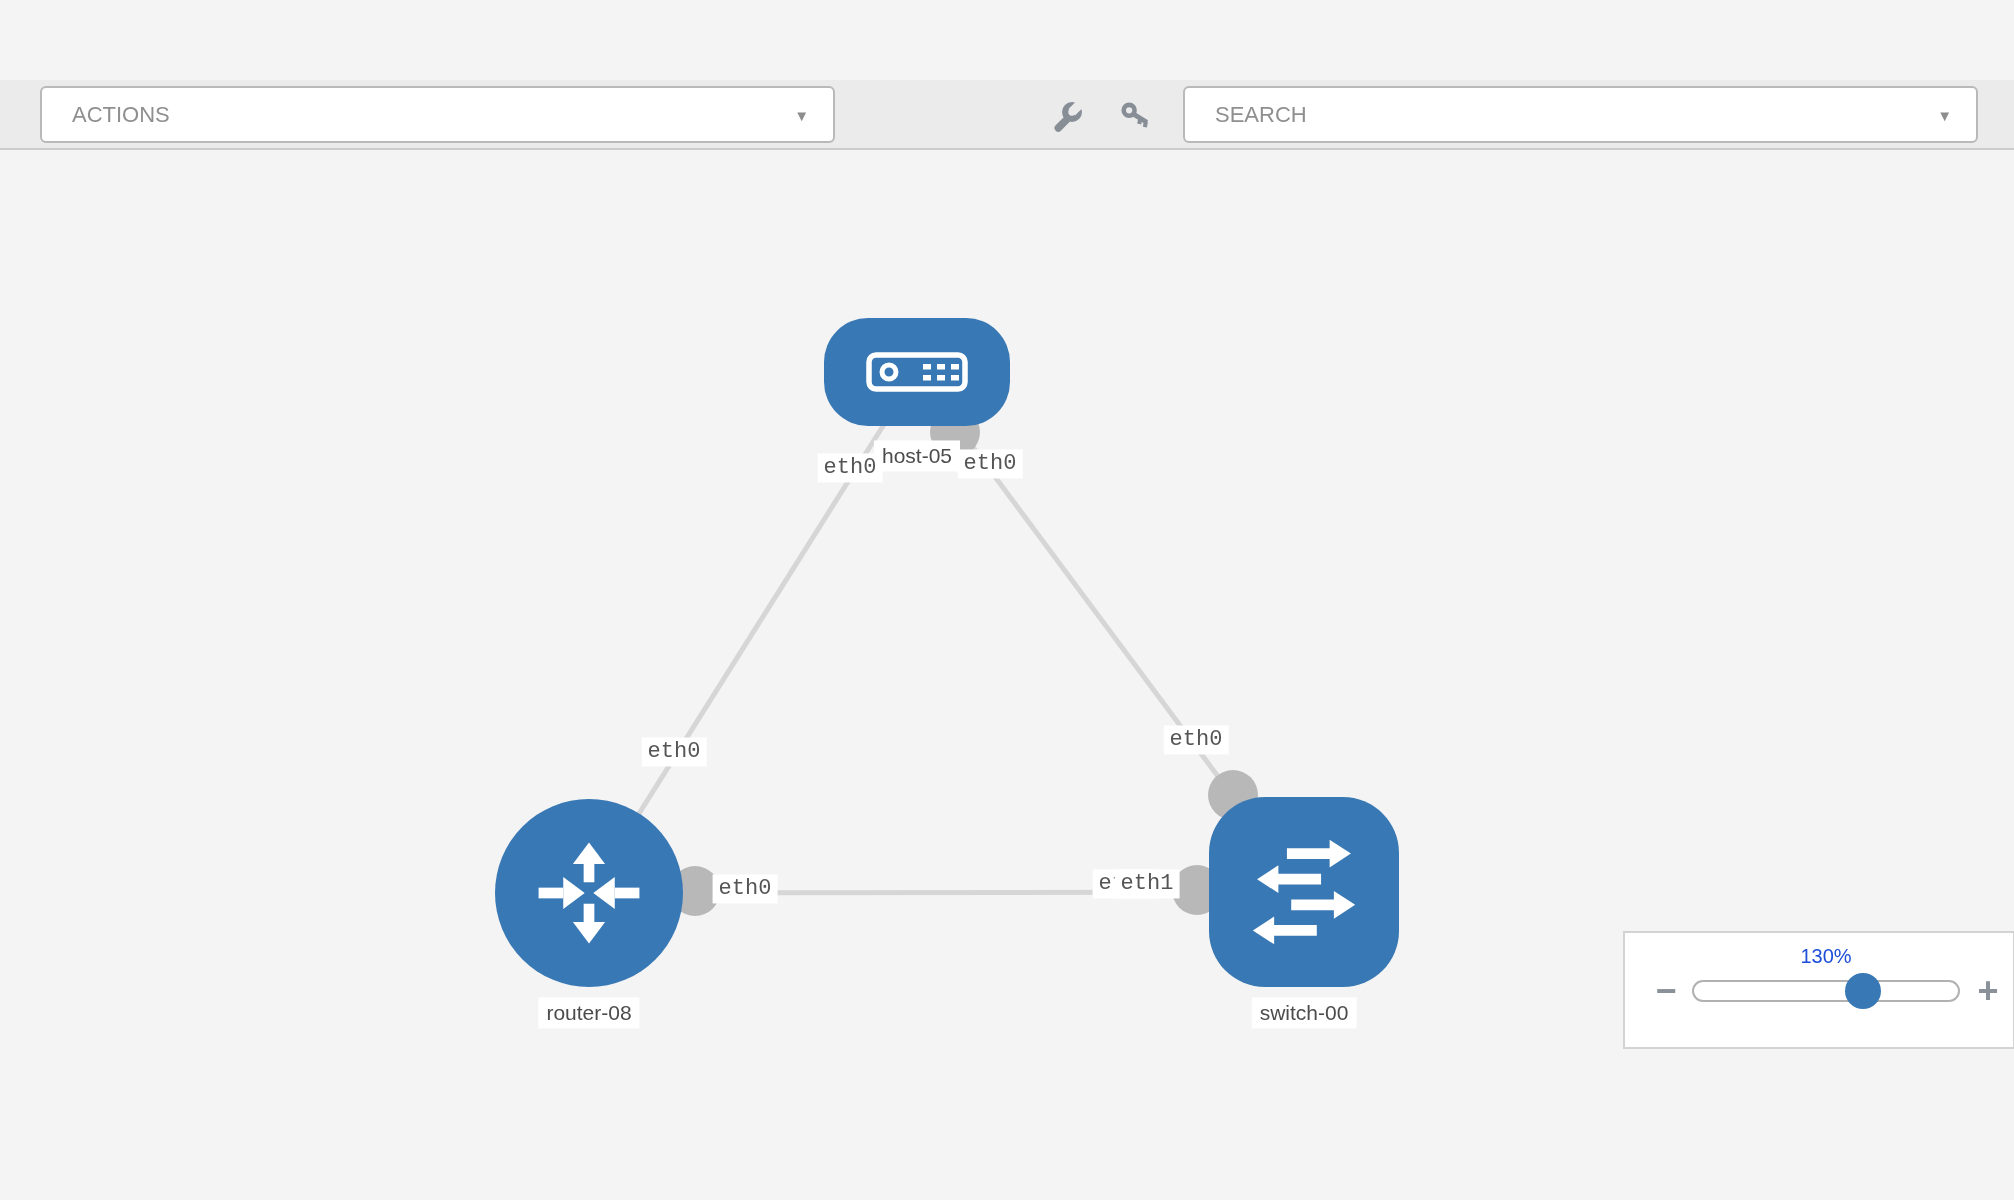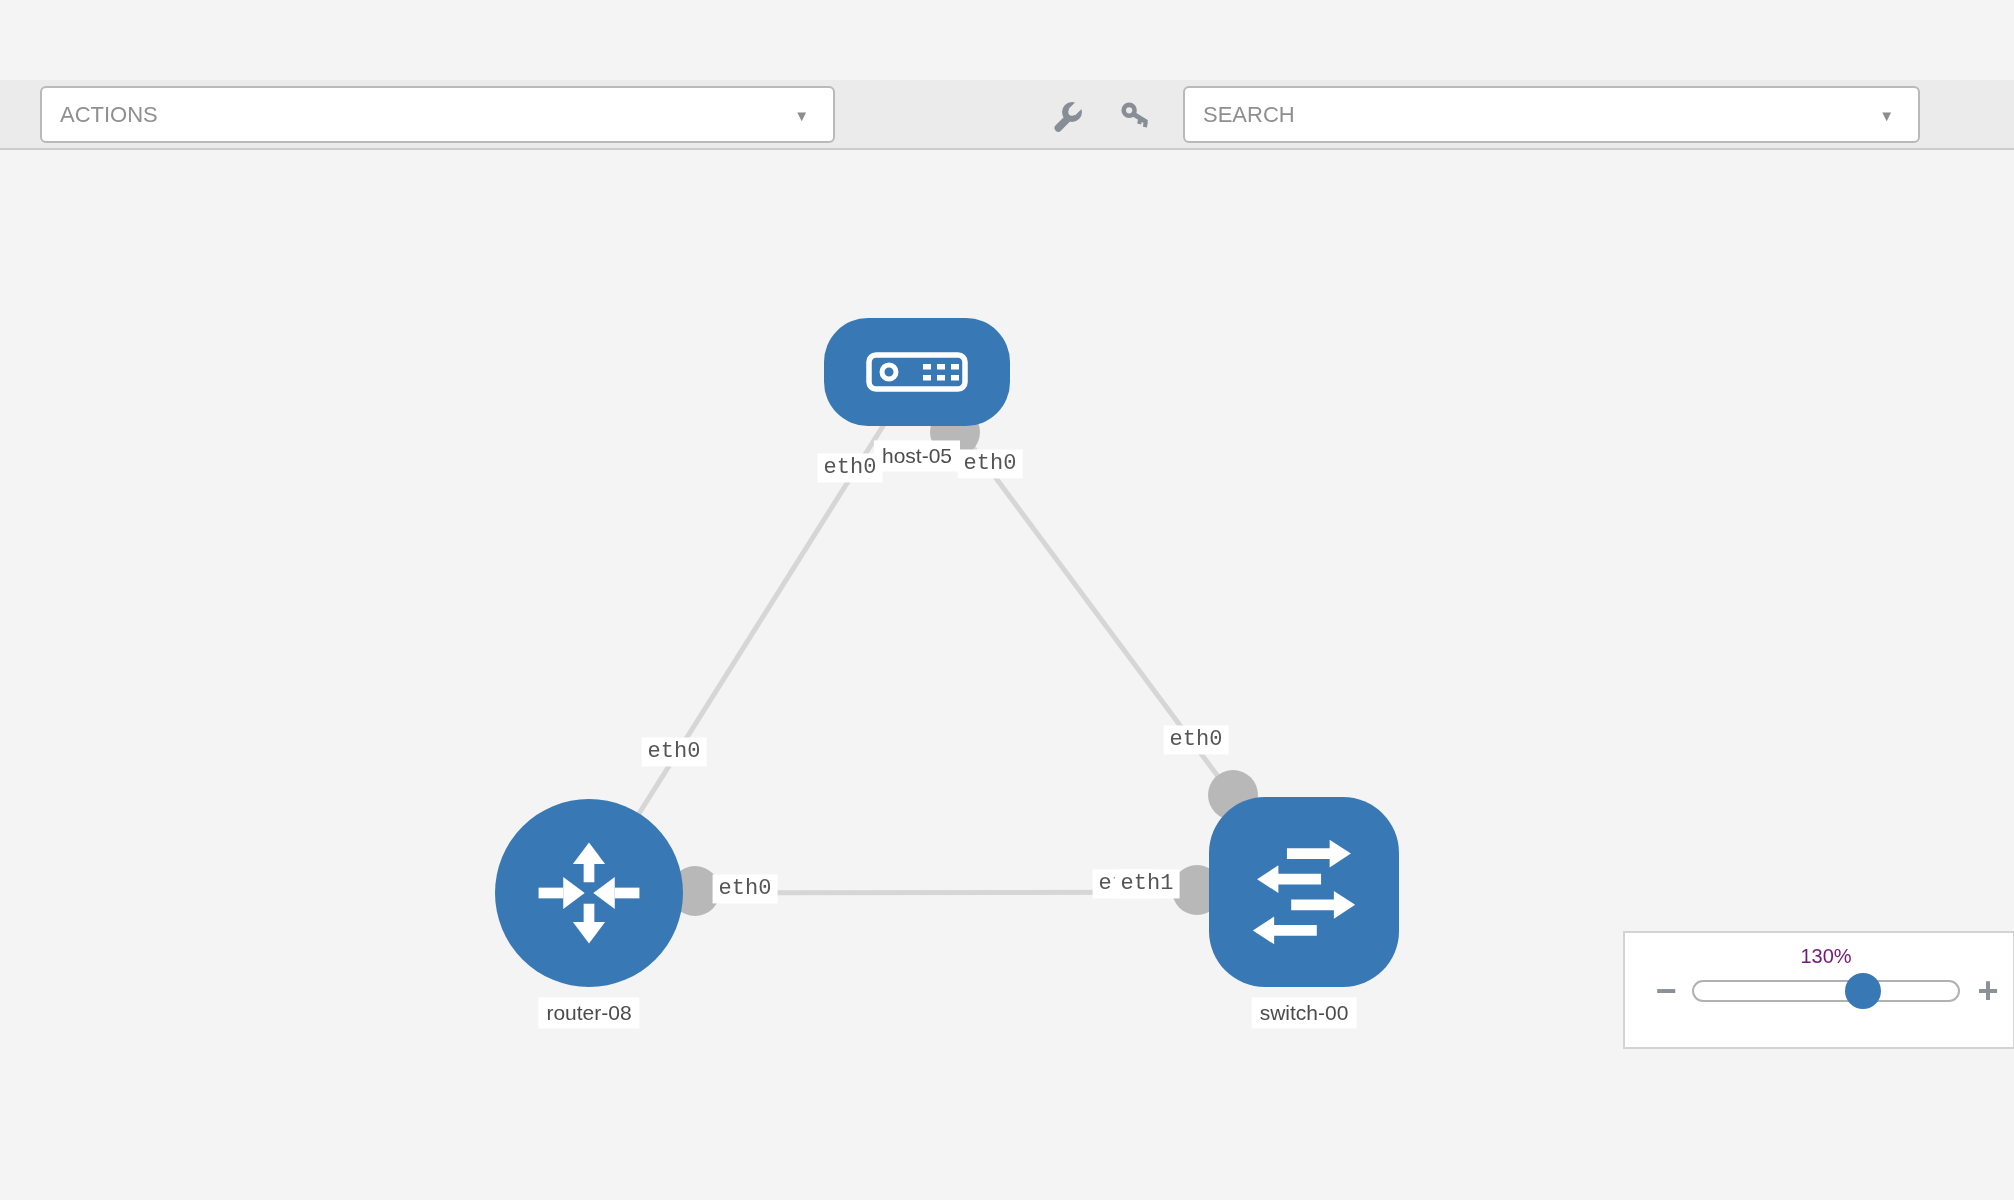--- a/index.html
+++ b/index.html
@@ -29,28 +29,28 @@
   .toolbar {
     position: absolute; top: 80px; left: 0; right: 0; height: 70px;
     background: #ebebeb; border-bottom: 2px solid #cccccc;
   }
   .dropdown {
     position: absolute; top: 6px; height: 57px;
     background: #ffffff; border: 2px solid #b9b9b9; border-radius: 6px;
     display: flex; align-items: center; cursor: pointer;
   }
   .dropdown .dd-label {
-    margin-left: 18px; font-size: 22px; color: #8f8f8f;
+    margin-left: 30px; font-size: 22px; color: #8f8f8f;
   }
   .dropdown .caret {
     position: absolute; right: 24px; top: 50%; transform: translateY(-50%);
     font-size: 15px; color: #8d8d8d;
   }
   .dd-actions { left: 40px;  width: 795px; }
-  .dd-search  { left: 1183px; width: 737px; }
+  .dd-search  { left: 1183px; width: 795px; }
   .tool-btn {
     position: absolute; top: 20px; width: 40px; height: 32px;
     background: none; border: none; cursor: pointer; padding: 0;
   }
   .tool-btn.wrench { left: 1048px; }
   .tool-btn.key    { left: 1116px; }
 
   
   .canvas {
     position: absolute; top: 152px; left: 0; width: 2014px; height: 1048px;
@@ -77,21 +77,21 @@
     padding: 3px 6px; white-space: nowrap; line-height: 1.05; font-family: Liberation Mono, monospace;
   }
 
   
   .zoom-panel {
     position: absolute; left: 1623px; top: 931px; width: 392px; height: 118px;
     background: #ffffff; border: 2px solid #d3d3d3;
   }
   .zoom-value {
     position: absolute; left: 67px; top: 12px; width: 268px;
-    text-align: center; font-size: 20px; color: #701a75;
+    text-align: center; font-size: 20px; color: #1d4ed8;
   }
   .zoom-btn {
     position: absolute; top: 58px; transform: translate(-50%, -50%);
     font-size: 36px; font-weight: bold; color: #8b9199;
     background: none; border: none; cursor: pointer; line-height: 1; padding: 0;
   }
   .zoom-minus { left: 41px; }
   .zoom-plus  { left: 363px; }
   .zoom-track {
     position: absolute; left: 67px; top: 47px; width: 268px; height: 22px;

